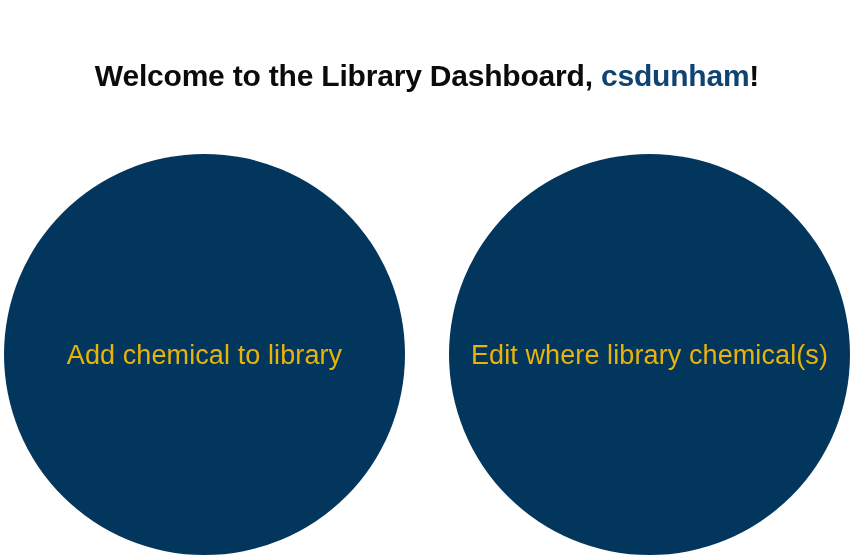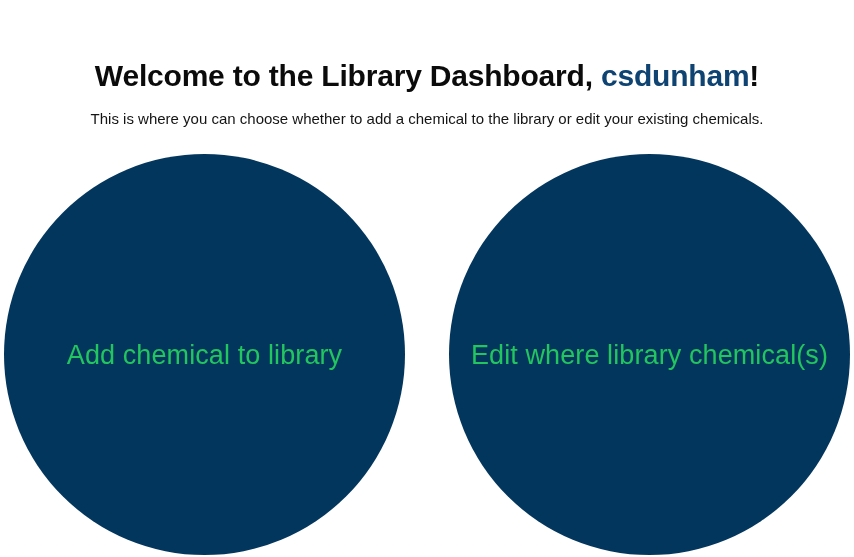--- a/index.html
+++ b/index.html
@@ -71,38 +71,37 @@
     border: none;
     padding: 0;
     margin: 0;
     display: flex;
     align-items: center;
     justify-content: center;
     cursor: pointer;
     overflow: hidden;
   }
   .circle-label {
-    color: #22c55e;
+    color: #eab308;
     font-size: 27px;
     font-weight: normal;
     line-height: 32px;
     text-align: center;
     padding: 0 26px;
     letter-spacing: 0.1px;
     white-space: nowrap;
   }
 </style>
 </head>
 <body>
 
 <div class="page">
 
   <h1 class="page-title"><span>Welcome to the Library Dashboard, </span><span class="username">csdunham</span><span class="bang">!</span></h1>
 
-  <p class="page-subtitle">This is where you can choose whether to add a chemical to the library or edit your existing chemicals.</p>
 
   <div class="circle-row">
 
     <button class="circle-button">
       <span class="circle-label">Add chemical to library</span>
     </button>
 
     <button class="circle-button">
       <span class="circle-label">Edit where library chemical(s)</span>
     </button>

